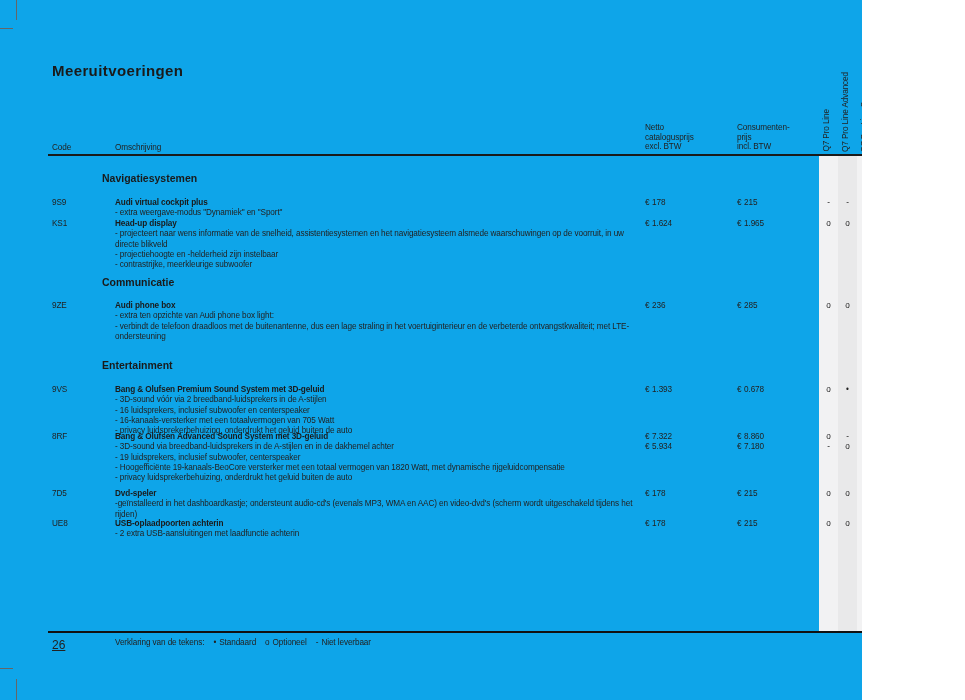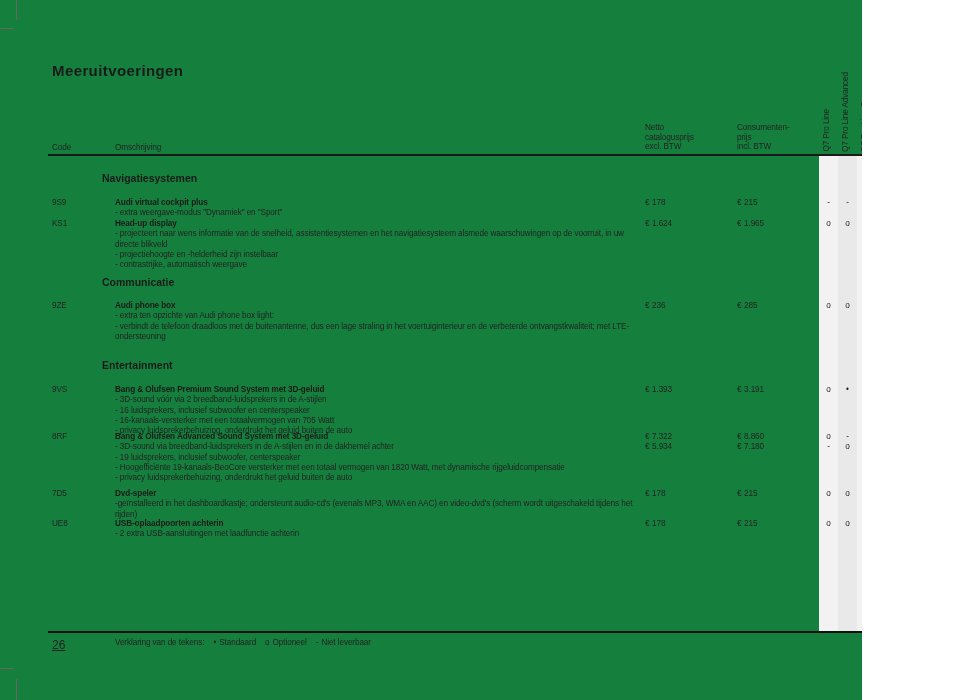--- a/index.html
+++ b/index.html
@@ -1,17 +1,17 @@
 <!DOCTYPE html>
 <html><head>
 <meta charset="utf-8">
 <style>
   html,body{margin:0;padding:0;background:#fff;}
   .page{
-    position:relative;width:862px;height:700px;background:#15803d;overflow:hidden;
+    position:relative;width:862px;height:700px;background:#0ea5e9;overflow:hidden;
     font-family:"Liberation Sans","DejaVu Sans",sans-serif;color:#222;
   }
   
   .crop{position:absolute;background:#666;}
   
   .stripe{position:absolute;top:156px;height:476px;width:19px;}
   .s-light{background:#f2f2f3;}
   .s-dark{background:#e9e9ea;}
   
   .rule-top{position:absolute;left:48px;top:154px;width:871px;height:1.5px;background:#1a1a1a;}
@@ -112,21 +112,21 @@
       <span class="av av4">o</span>
     </div>
   </div>
 
   <div class="row" style="top:219px;">
     <span class="code">KS1</span>
     <div class="desc">
       <div class="title">Head-up display</div>
       <div>- projecteert naar wens informatie van de snelheid, assistentiesystemen en het navigatiesysteem alsmede waarschuwingen op de voorruit, in uw directe blikveld</div>
       <div>- projectiehoogte en -helderheid zijn instelbaar</div>
-      <div>- contrastrijke, automatisch weergave</div>
+      <div>- contrastrijke, meerkleurige subwoofer</div>
     </div>
     <div class="price-line">
       <span class="eur eur-net">€</span>
       <span class="val val-net">1.624</span>
       <span class="eur eur-cons">€</span>
       <span class="val val-cons">1.965</span>
       <span class="av av0">o</span>
       <span class="av av1">o</span>
       <span class="av av2">o</span>
       <span class="av av3">o</span>
@@ -164,21 +164,21 @@
       <div class="title">Bang &amp; Olufsen Premium Sound System met 3D-geluid</div>
       <div>- 3D-sound vóór via 2 breedband-luidsprekers in de A-stijlen</div>
       <div>- 16 luidsprekers, inclusief subwoofer en centerspeaker</div>
       <div>- 16-kanaals-versterker met een totaalvermogen van 705 Watt</div>
       <div>- privacy luidsprekerbehuizing, onderdrukt het geluid buiten de auto</div>
     </div>
     <div class="price-line">
       <span class="eur eur-net">€</span>
       <span class="val val-net">1.393</span>
       <span class="eur eur-cons">€</span>
-      <span class="val val-cons">3.191</span>
+      <span class="val val-cons">0.678</span>
       <span class="av av0">o</span>
       <span class="av av1">•</span>
       <span class="av av2">o</span>
       <span class="av av3">o</span>
       <span class="av av4">•</span>
     </div>
   </div>
 
   <div class="row" style="top:432px;">
     <span class="code">8RF</span>

